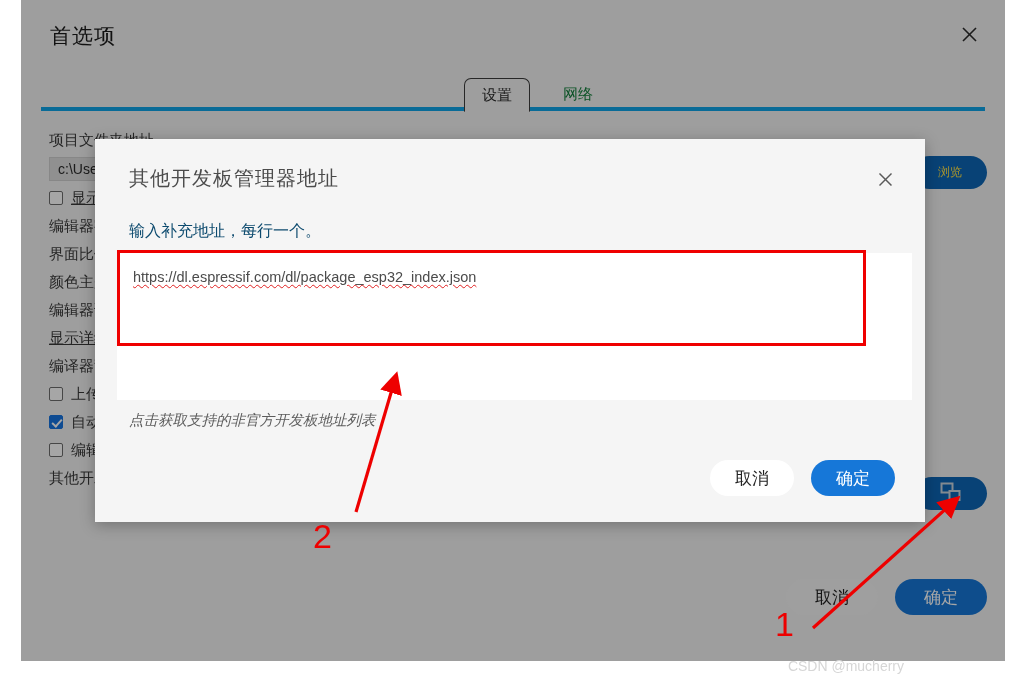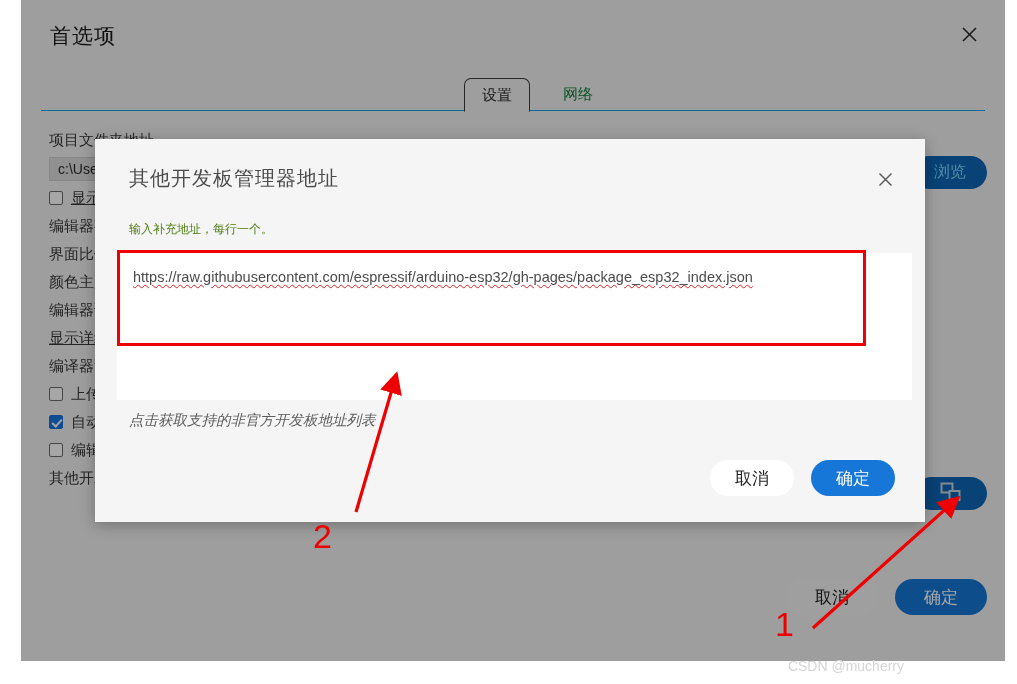--- a/index.html
+++ b/index.html
@@ -45,21 +45,21 @@
     display: flex; align-items: center; justify-content: center;
     font-size: 21px; color: #222; line-height: 1;
     cursor: pointer;
   }
 
   
   .tabbar {
     position: absolute;
     left: 20px; top: 78px;
     width: 944px; height: 33px;
-    border-bottom: 1px solid #0ea5e9;
+    border-bottom: 4px solid #0ea5e9;
   }
   .tab {
     position: absolute;
     top: 0; height: 33px;
     padding: 0 17px;
     display: flex; align-items: center;
     font-size: 15px;
     color: #15803d;
     cursor: pointer;
   }
@@ -113,22 +113,22 @@
   .link-text { color: #3a3a3a; text-decoration: underline; }
 
   
   .btn-browse {
     position: absolute;
     right: 18px; top: 156px;
     height: 33px; min-width: 74px;
     padding: 0 18px;
     border-radius: 17px;
     background: #0d66b5;
-    color: #7dd3fc;
-    font-size: 16px;
+    color: #fde047;
+    font-size: 12px;
     display: flex; align-items: center; justify-content: center;
     cursor: pointer;
     border: none;
   }
   
   .btn-icon-blue {
     position: absolute;
     right: 18px; top: 477px;
     width: 72px; height: 33px;
     border-radius: 17px;
@@ -176,22 +176,22 @@
     right: 28px; top: 28px;
     width: 24px; height: 24px;
     display: flex; align-items: center; justify-content: center;
     font-size: 18px; color: #555;
     cursor: pointer;
     line-height: 1;
   }
   .modal-desc {
     position: absolute;
     left: 34px; top: 82px;
-    font-size: 12px;
-    color: #4d7c0f;
+    font-size: 16px;
+    color: #0c4a6e;
   }
   .modal-textarea {
     position: absolute;
     left: 22px; top: 114px;
     width: 795px; height: 147px;
     background: #ffffff;
     border: none;
     outline: none;
     padding: 14px 16px;
     font-family: "Liberation Sans", "DejaVu Sans", sans-serif;
@@ -353,21 +353,21 @@
       <svg width="15" height="15" viewBox="0 0 15 15" aria-hidden="true">
         <line x1="1.5" y1="1.5" x2="13.5" y2="13.5" stroke="#5a5a5a" stroke-width="1.5"></line>
         <line x1="13.5" y1="1.5" x2="1.5" y2="13.5" stroke="#5a5a5a" stroke-width="1.5"></line>
       </svg>
     </div>
     <div class="modal-desc">输入补充地址，每行一个。</div>
 
     <textarea class="modal-textarea" placeholder="" style=""></textarea>
 
     <div class="ta-lines">
-      <div class="ta-line squiggle">https://raw.githubusercontent.com/espressif/arduino-esp32/gh-pages/package_esp32_index.json</div>
+      <div class="ta-line squiggle">https://dl.espressif.com/dl/package_esp32_index.json</div>
     </div>
 
     <div class="modal-link">点击获取支持的非官方开发板地址列表</div>
 
     <div class="modal-footer">
       <div class="btn-modal secondary">取消</div>
       <div class="btn-modal primary">确定</div>
     </div>
   </div>
 

